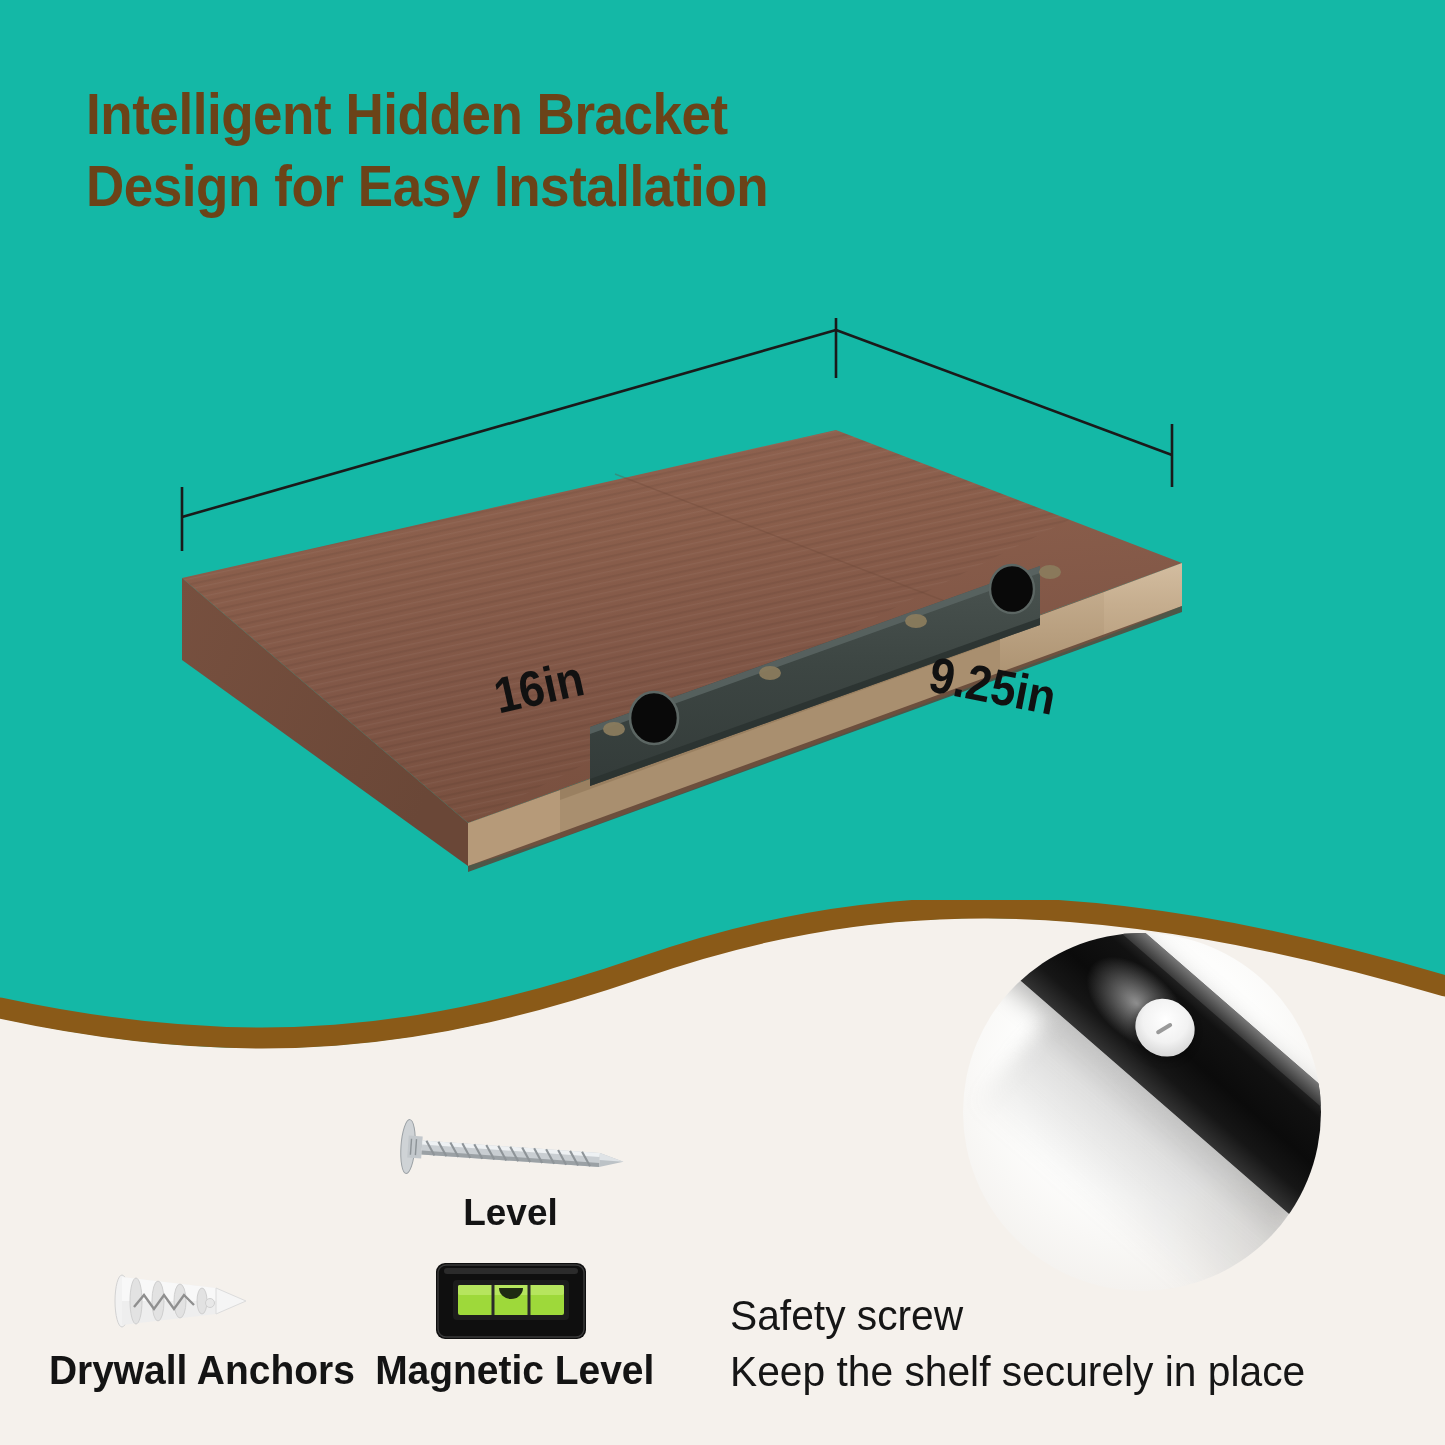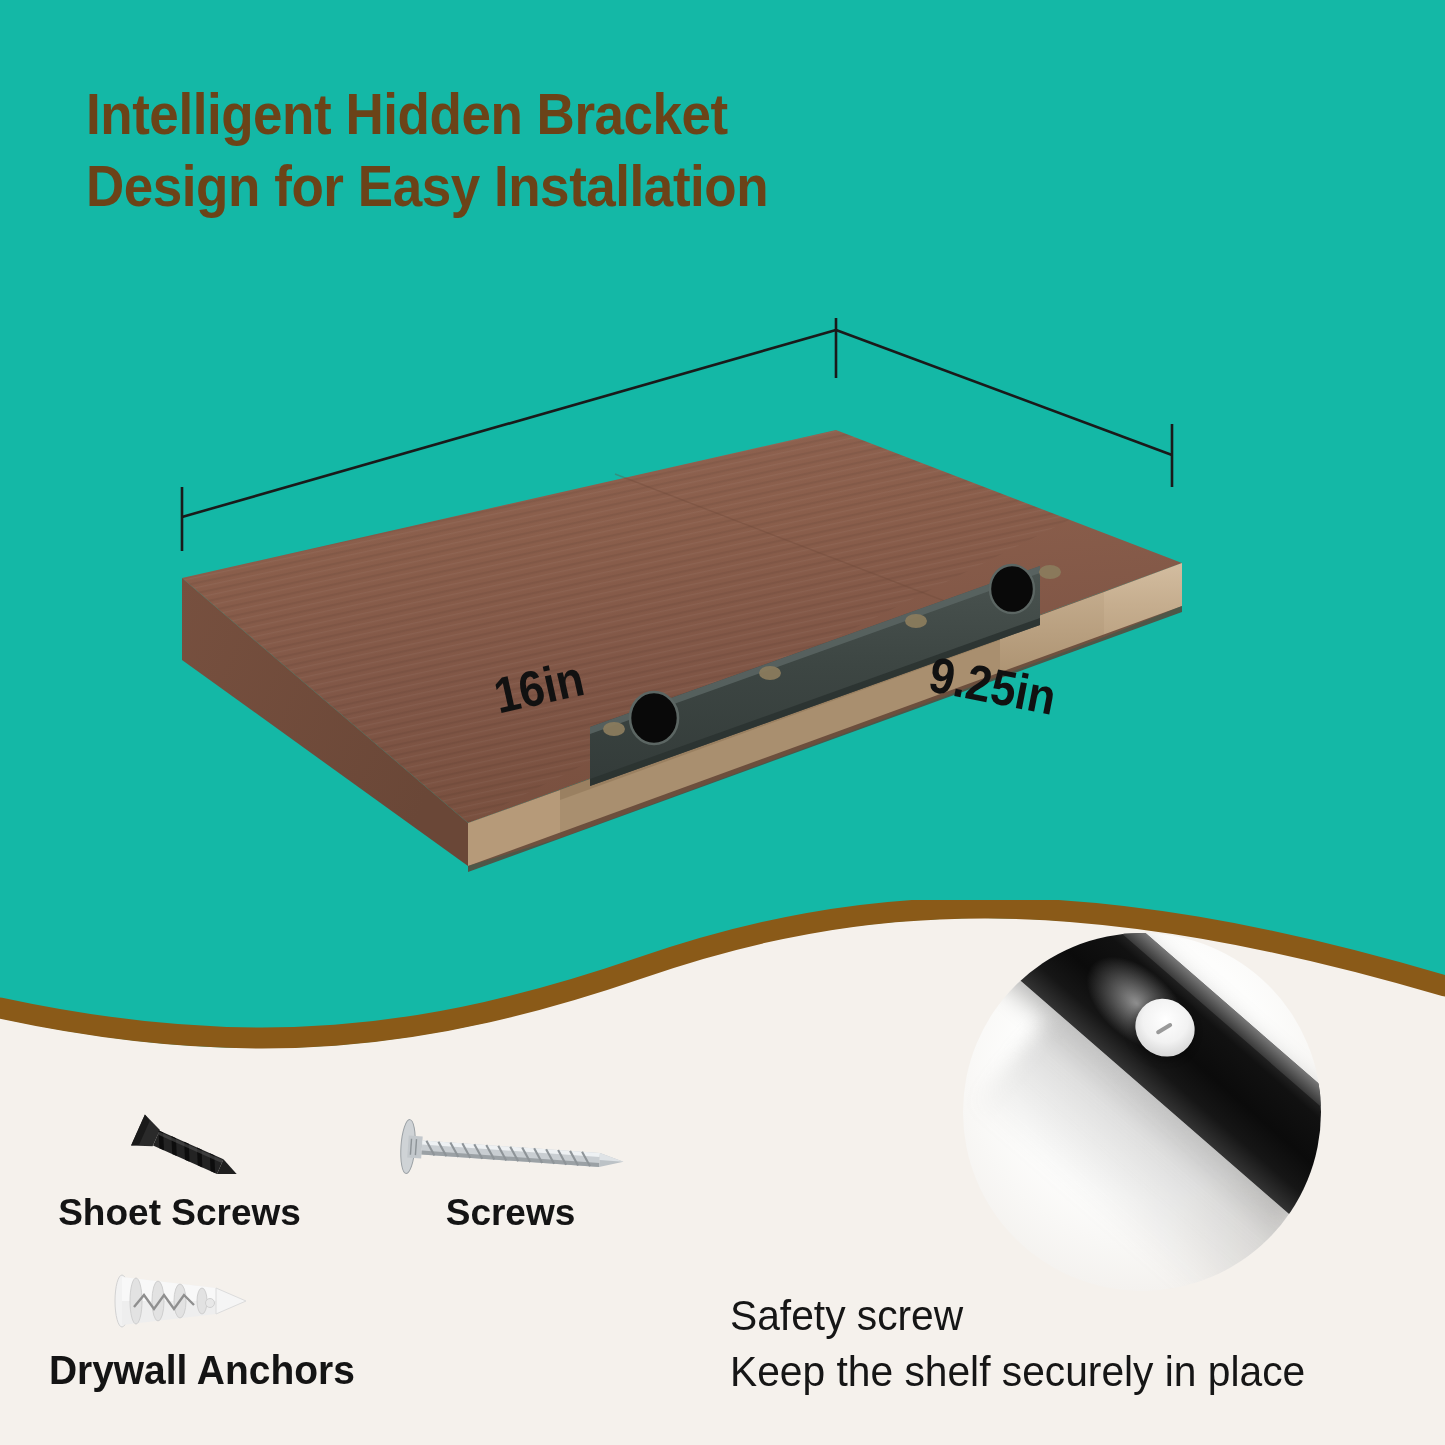--- a/index.html
+++ b/index.html
@@ -256,45 +256,20 @@
     <div id="inset-shadow"></div>
     <div id="inset-bar">
       <div id="inset-bar-top"></div>
       <div id="inset-glow"></div>
       <div id="inset-screw">
         <div id="inset-screw-slot"></div>
       </div>
     </div>
   </div>
 
-  <div class="hw-cell" id="cell-shoet">
-    <div class="hw-art">
-      <svg width="275" height="92" viewBox="0 0 275 92">
-        <g transform="translate(96,30) rotate(24)">
-
-          <path d="M0,-17 L0,17 L20,9 L20,-9 Z" fill="#2a2a2a"></path>
-          <path d="M0,-17 L0,17 L7,13 L7,-13 Z" fill="#1a1a1a"></path>
-
-          <rect x="20" y="-8" width="70" height="16" fill="#232323"></rect>
-          <g fill="#0d0d0d">
-            <path d="M24,-8 l8,16 l-5,0 l-8,-16 z"></path>
-            <path d="M38,-8 l8,16 l-5,0 l-8,-16 z"></path>
-            <path d="M52,-8 l8,16 l-5,0 l-8,-16 z"></path>
-            <path d="M66,-8 l8,16 l-5,0 l-8,-16 z"></path>
-            <path d="M80,-8 l8,16 l-5,0 l-8,-16 z"></path>
-          </g>
-
-          <path d="M90,-8 L90,8 L108,0 Z" fill="#1f1f1f"></path>
-
-          <rect x="20" y="-7" width="70" height="3" fill="#5a5a5a" opacity="0.5"></rect>
-        </g>
-      </svg>
-    </div>
-    <div class="hw-label wide">Shoet Screws</div>
-  </div>
 
   <div class="hw-cell" id="cell-screws">
     <div class="hw-art">
       <svg width="285" height="92" viewBox="0 0 285 92">
         <g transform="translate(32,46) rotate(4)">
 
           <ellipse cx="8" cy="0" rx="7" ry="27" fill="#cfd3d6"></ellipse>
           <ellipse cx="8" cy="0" rx="7" ry="27" fill="none" stroke="#9aa0a4" stroke-width="1"></ellipse>
           <rect x="8" y="-11" width="14" height="22" fill="#c3c8cc"></rect>
           <line x1="11" y1="-8" x2="11" y2="8" stroke="#8d9397" stroke-width="1.4"></line>
@@ -319,21 +294,21 @@
               <path d="M158,-7 l9,14"></path>
             <path d="M170,-7 l9,14"></path>
               <path d="M182,-7 l9,14"></path>
           </g>
 
           <path d="M200,-7 L200,7 L224,0 Z" fill="#bcc2c6"></path>
           <path d="M200,-7 L200,0 L224,0 Z" fill="#dfe3e6"></path>
         </g>
       </svg>
     </div>
-    <div class="hw-label wide">Screws</div>
+    <div class="hw-label wide">Level</div>
   </div>
 
   <div class="hw-cell" id="cell-anchor">
     <div class="hw-art">
       <svg width="275" height="92" viewBox="0 0 275 92">
         <g transform="translate(78,46)">
 
           <ellipse cx="2" cy="0" rx="7" ry="26" fill="#f2f2f2" stroke="#d2d2d2" stroke-width="1"></ellipse>
 
           <path d="M2,-24 L96,-13 L118,0 L96,13 L2,24 Z" fill="#eeeeee"></path>
@@ -349,17 +324,40 @@
           <polyline points="14,6 24,-6 34,8 44,-6 54,8 64,-6 74,4" fill="none" stroke="#8f8f8f" stroke-width="2.4"></polyline>
 
           <path d="M96,-13 L126,0 L96,13 Z" fill="#f5f5f5" stroke="#dcdcdc" stroke-width="1"></path>
           <circle cx="90" cy="2" r="4.5" fill="#e8e8e8" stroke="#d0d0d0" stroke-width="1"></circle>
         </g>
       </svg>
     </div>
     <div class="hw-label narrow">Drywall Anchors</div>
   </div>
 
+  <div class="hw-cell" id="cell-level">
+    <div class="hw-art">
+      <svg width="285" height="92" viewBox="0 0 285 92">
+        <g transform="translate(68,8)">
+          <rect x="0" y="0" width="150" height="76" rx="9" fill="#0f0f0f"></rect>
+          <rect x="2" y="2" width="146" height="72" rx="8" fill="none" stroke="#3a3a3a" stroke-width="1.4"></rect>
+
+          <rect x="17" y="17" width="116" height="40" rx="4" fill="#1c1c1c"></rect>
+
+          <rect x="22" y="22" width="106" height="30" rx="2" fill="#9ed93a"></rect>
+          <rect x="22" y="22" width="106" height="10" rx="2" fill="#b6e55e"></rect>
+
+          <line x1="57" y1="22" x2="57" y2="52" stroke="#2a2a2a" stroke-width="3"></line>
+          <line x1="93" y1="22" x2="93" y2="52" stroke="#2a2a2a" stroke-width="3"></line>
+
+          <path d="M63,25 a12,11 0 0 0 24,0 Z" fill="#1f2b12"></path>
+
+          <rect x="8" y="5" width="134" height="6" rx="3" fill="#3d3d3d" opacity="0.6"></rect>
+        </g>
+      </svg>
+    </div>
+    <div class="hw-label narrow">Magnetic Level</div>
+  </div>
 
   <div id="safety-caption">Safety screw
 Keep the shelf securely in place</div>
 
 </div>
 
 </body></html>

